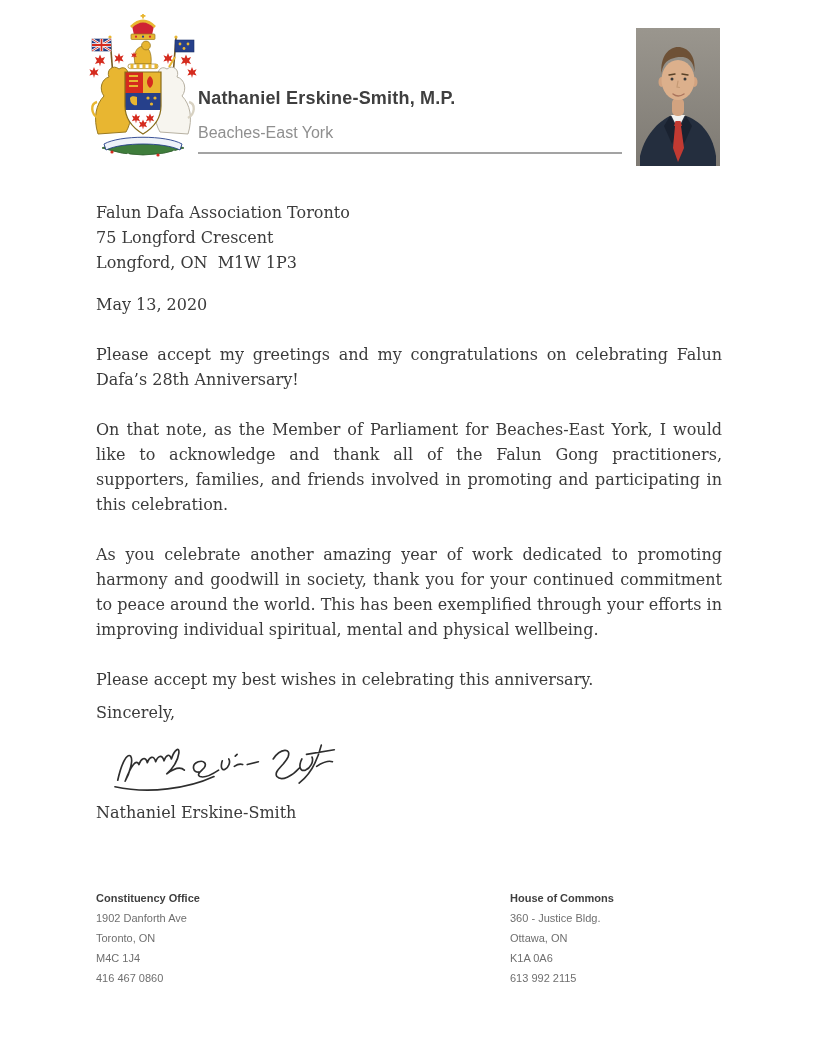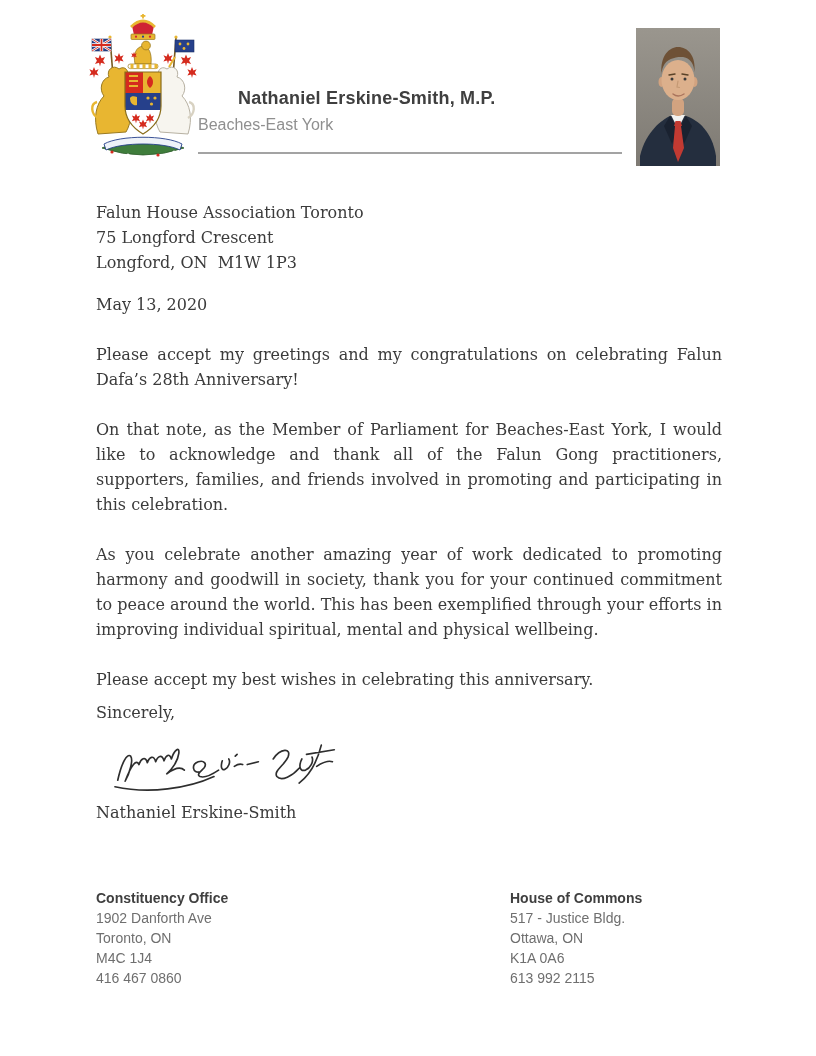--- a/index.html
+++ b/index.html
@@ -22,24 +22,23 @@
   .title-block {
     position: absolute;
     left: 198px; top: 88px;
     font-family: "Liberation Sans", sans-serif;
   }
   .mp-name {
     font-size: 18px;
     font-weight: bold;
     color: #3f3f3f;
     letter-spacing: 0.2px;
-    margin-left: 40px;
   }
   .mp-riding {
-    margin-top: 7px;
+    margin-top: 15px;
     font-size: 16px;
     color: #8f8f8f;
   }
   .header-rule {
     position: absolute;
     left: 198px; top: 152px;
     width: 424px; height: 2px;
     background: #a3a3a3;
   }
   .portrait {
@@ -66,21 +65,21 @@
     width: 232px; height: 62px;
     display: block;
   }
   .signer-name { margin-top: 4px; }
 
   
   .footer-col {
     position: absolute;
     top: 888px;
     font-family: "Liberation Sans", sans-serif;
-    font-size: 14px;
+    font-size: 11px;
     line-height: 20px;
     color: #6f6f6f;
   }
   .footer-col .office-title {
     font-weight: bold;
     color: #3f3f3f;
   }
   .footer-col.left  { left: 96px; }
   .footer-col.right { left: 510px; }
 </style>
@@ -214,21 +213,21 @@
       <circle cx="36" cy="51" r="1.5" fill="#3a3a3a"></circle>
       <circle cx="49" cy="51" r="1.5" fill="#3a3a3a"></circle>
       <path d="M42,53 L41,59 L43.5,59.5" stroke="#c49974" stroke-width="1.2" fill="none" stroke-linecap="round"></path>
       <path d="M37,66 Q42,70 48,66" stroke="#a9745c" stroke-width="1.4" fill="none" stroke-linecap="round"></path>
     </svg>
   </div>
 
   <div class="letter">
 
     <div>
-      <div class="recipient-line">Falun House Association Toronto</div>
+      <div class="recipient-line">Falun Dafa Association Toronto</div>
       <div class="recipient-line">75 Longford Crescent</div>
       <div class="recipient-line">Longford, ON  M1W 1P3</div>
     </div>
 
     <div class="date-line">May 13, 2020</div>
 
     <p class="para">Please accept my greetings and my congratulations on celebrating Falun Dafa’s 28th Anniversary!</p>
     <p class="para">On that note, as the Member of Parliament for Beaches-East York,  I would like to acknowledge and thank all of the Falun Gong practitioners, supporters, families, and friends involved in promoting and participating in this celebration.</p>
     <p class="para">As you celebrate another amazing year of work dedicated to promoting harmony and goodwill in society, thank you for your continued commitment to peace around the world. This has been exemplified through your efforts in improving individual spiritual, mental and physical wellbeing.</p>
     <p class="para no-justify">Please accept my best wishes in celebrating this anniversary.</p>
@@ -257,19 +256,19 @@
   <div class="footer-col left">
     <div class="office-title">Constituency Office</div>
     <div>1902 Danforth Ave</div>
     <div>Toronto, ON</div>
     <div>M4C 1J4</div>
     <div>416 467 0860</div>
   </div>
 
   <div class="footer-col right">
     <div class="office-title">House of Commons</div>
-    <div>517 - Justice Bldg.</div>
+    <div>360 - Justice Bldg.</div>
     <div>Ottawa, ON</div>
     <div>K1A 0A6</div>
     <div>613 992 2115</div>
   </div>
 
 </div>
 
 </body></html>

